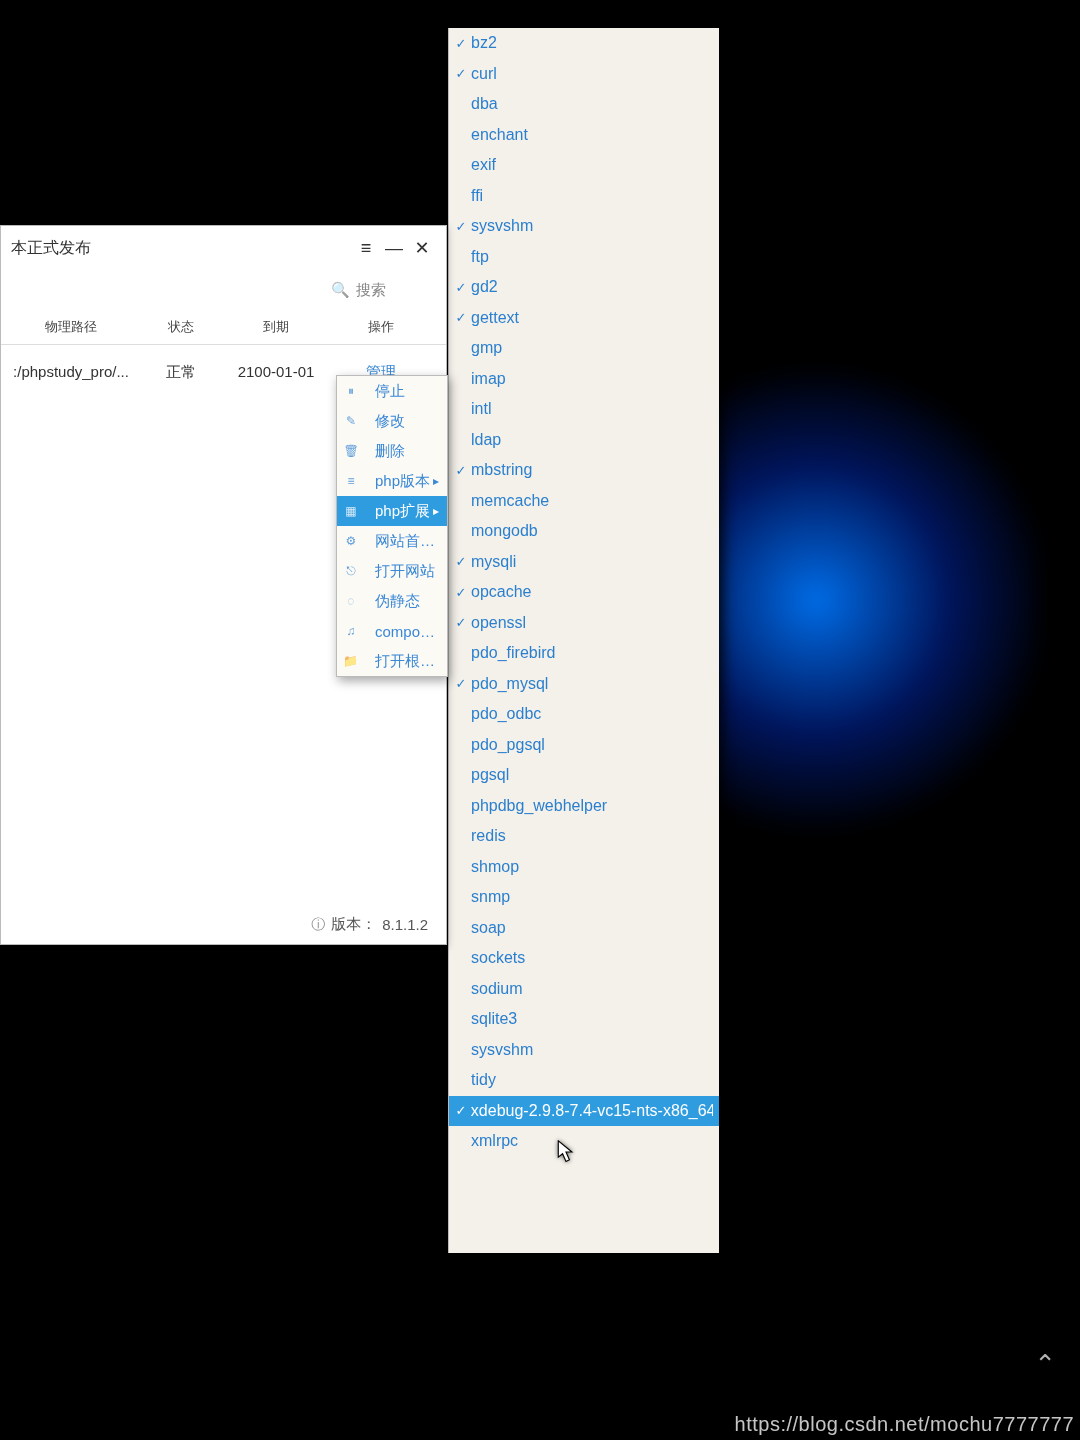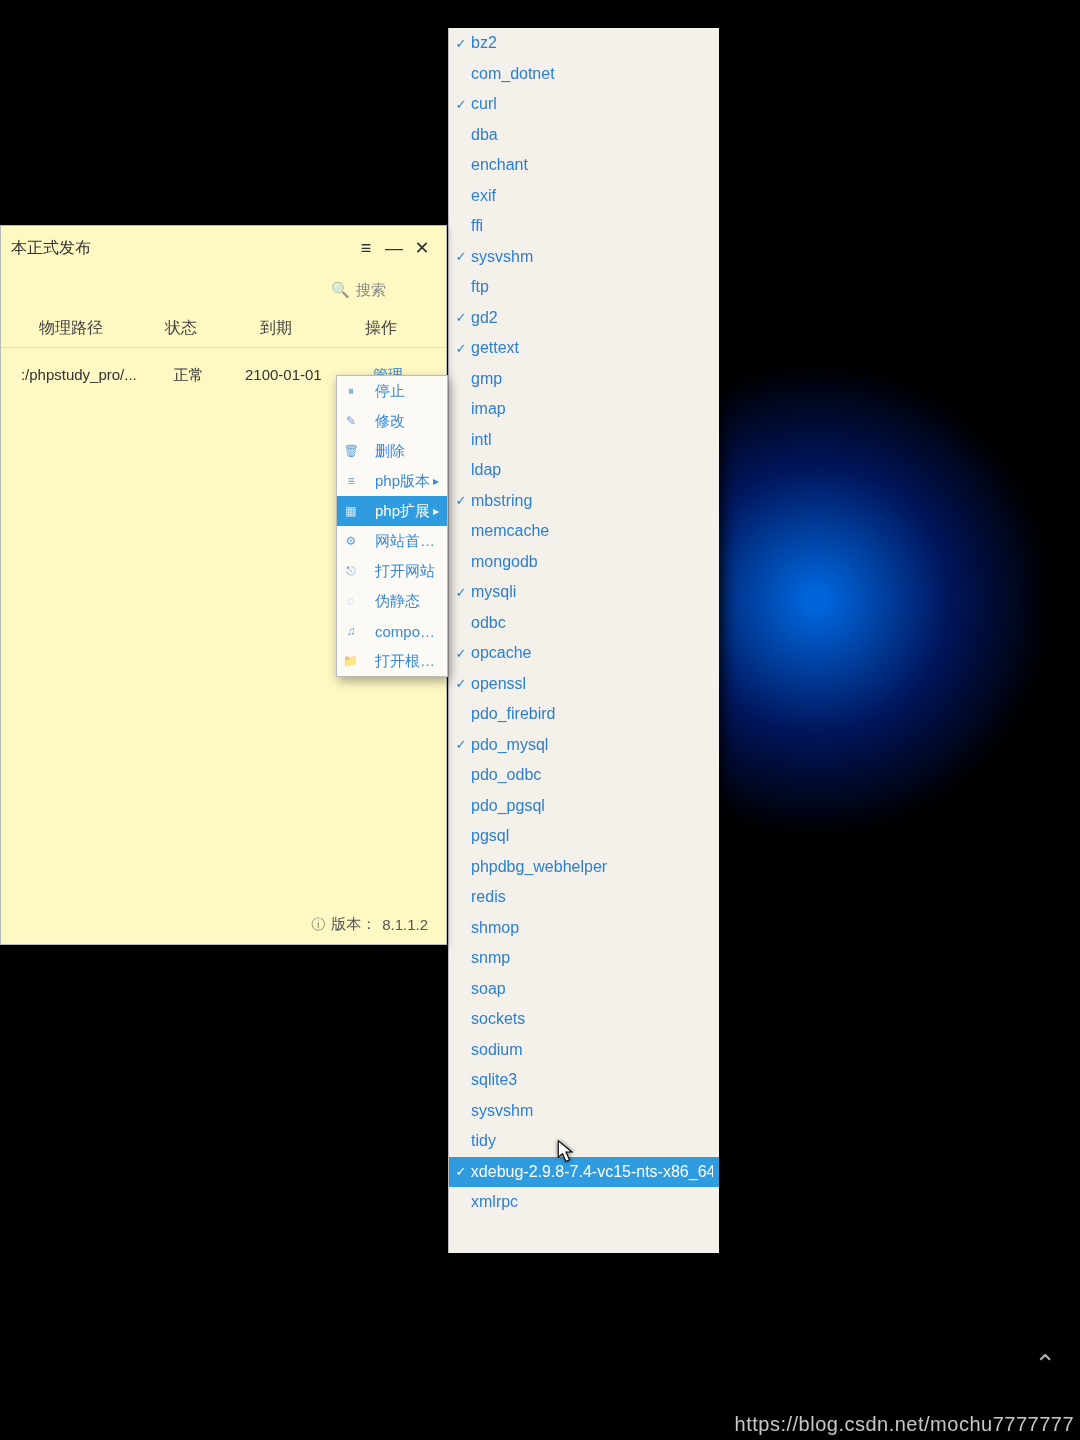--- a/index.html
+++ b/index.html
@@ -10,36 +10,36 @@
     overflow: hidden;
   }
   .desktop-glow {
     position: absolute; left: 720px; top: 350px; width: 320px; height: 500px;
     background: radial-gradient(circle at 30% 50%, rgba(0,120,255,0.9), rgba(0,40,180,0.5) 40%, transparent 70%);
     filter: blur(8px);
   }
   
   .app-window {
     position: absolute; left: 0; top: 225px; width: 447px; height: 720px;
-    background: #fef9c3;
+    background: #ffffff;
     border: 1px solid #bbb;
     box-shadow: 0 2px 8px rgba(0,0,0,0.3);
   }
   .titlebar { height: 44px; display: flex; align-items: center; padding: 0 10px; font-size: 16px; color: #333; }
   .titlebar .spacer { flex: 1; }
   .win-btn { width: 28px; text-align: center; font-size: 18px; color: #333; cursor: pointer; }
   .searchbar { height: 40px; display: flex; align-items: center; justify-content: flex-end; padding: 0 60px 0 0; color: #888; font-size: 15px; }
   .searchbar .ico { margin-right: 6px; opacity: .6; }
-  .headers { display: flex; font-size: 16px; color: #444; padding: 8px 0; border-bottom: 1px solid #ddd; }
+  .headers { display: flex; font-size: 13px; color: #444; padding: 8px 0; border-bottom: 1px solid #ddd; }
   .headers > div { text-align: center; }
   .col-path { width: 140px; }
   .col-status { width: 80px; }
   .col-expire { width: 110px; }
   .col-action { width: 100px; }
-  .row { display: flex; font-size: 15px; color: #333; padding: 18px 8px; }
+  .row { display: flex; font-size: 15px; color: #333; padding: 18px 0; }
   .row > div { text-align: center; }
   .row .link { color: #3a88d6; cursor: pointer; }
   .footer { position: absolute; bottom: 10px; right: 18px; font-size: 15px; color: #555; display: flex; align-items: center; gap: 6px;}
   .footer .ico { font-size: 14px; opacity:.7;}
   
   .ctx-menu {
     position: absolute; left: 336px; top: 375px; width: 112px;
     background: #fcfaf5;
     border: 1px solid #bbb;
     box-shadow: 2px 4px 10px rgba(0,0,0,0.35);
@@ -78,24 +78,20 @@
 <body>
 
 <div class="desktop-glow"></div>
 
 <div class="ext-menu" id="ext-menu">
     <div class="ext-item">
       <span class="chk">✓</span>
       <span class="lbl">bz2</span>
     </div>
     <div class="ext-item">
-      <span class="chk"></span>
-      <span class="lbl">com_dotnet</span>
-    </div>
-    <div class="ext-item">
       <span class="chk">✓</span>
       <span class="lbl">curl</span>
     </div>
     <div class="ext-item">
       <span class="chk"></span>
       <span class="lbl">dba</span>
     </div>
     <div class="ext-item">
       <span class="chk"></span>
       <span class="lbl">enchant</span>
@@ -148,24 +144,20 @@
       <span class="chk"></span>
       <span class="lbl">memcache</span>
     </div>
     <div class="ext-item">
       <span class="chk"></span>
       <span class="lbl">mongodb</span>
     </div>
     <div class="ext-item">
       <span class="chk">✓</span>
       <span class="lbl">mysqli</span>
-    </div>
-    <div class="ext-item">
-      <span class="chk"></span>
-      <span class="lbl">odbc</span>
     </div>
     <div class="ext-item">
       <span class="chk">✓</span>
       <span class="lbl">opcache</span>
     </div>
     <div class="ext-item">
       <span class="chk">✓</span>
       <span class="lbl">openssl</span>
     </div>
     <div class="ext-item">

